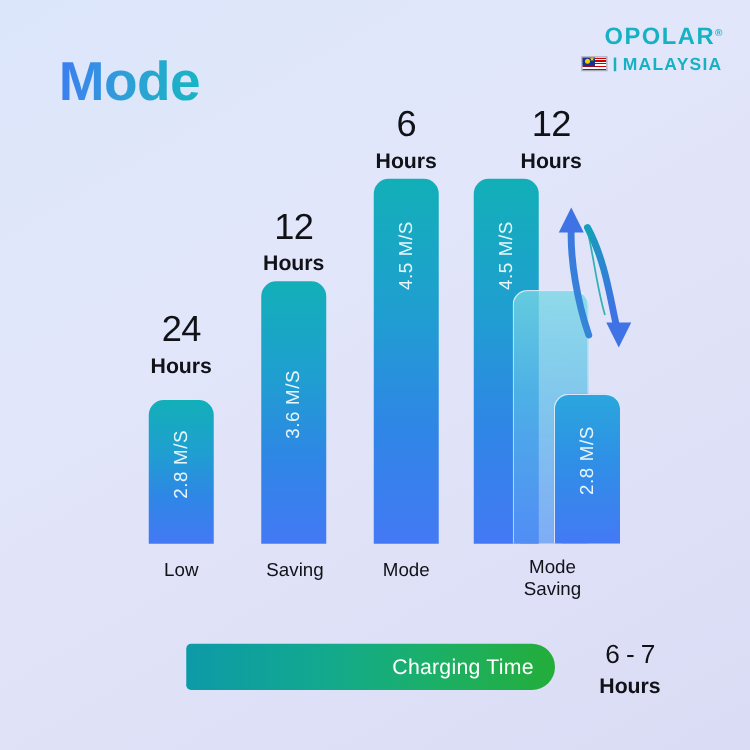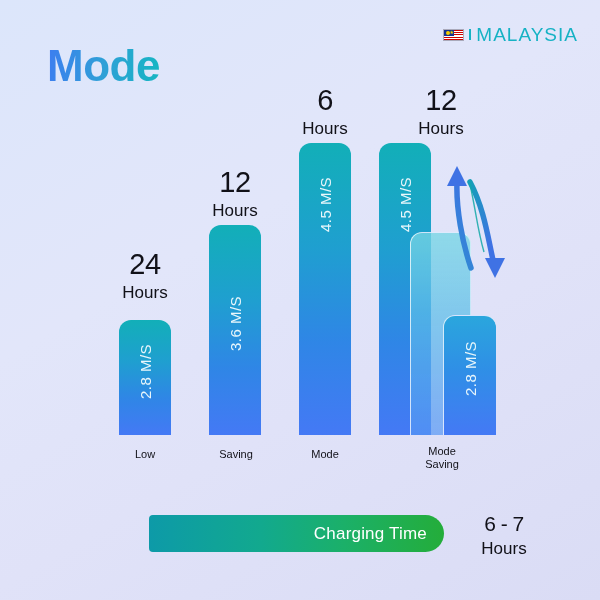--- a/index.html
+++ b/index.html
@@ -93,22 +93,22 @@
   }
   #flag-moon {
     position: absolute;
     left: 2px; top: 1.3px;
     width: 4px; height: 4px;
     border-radius: 50%;
     background: #f4d000;
     box-shadow: 1.3px 0 0 0 #16338f;
   }
   #logo-country {
-    font-size: 19px;
-    font-weight: normal;
+    font-size: 14px;
+    font-weight: bold;
     letter-spacing: 1px;
     color: #16b2c4;
   }
   #logo-divider {
     width: 2px;
     height: 11px;
     background: #16b2c4;
     margin: 0 1px;
   }
 
@@ -144,26 +144,26 @@
     color: #111118;
   }
   .hours-num {
     font-size: 29px;
     font-weight: 500;
     letter-spacing: -0.5px;
   }
   .hours-word {
     font-size: 17px;
     margin-top: 5px;
-    font-weight: 400;
+    font-weight: 700;
   }
   .cat-label {
     position: absolute;
     text-align: center;
-    font-size: 11px;
+    font-size: 15px;
     color: #111118;
     line-height: 1.2;
   }
 
   
   #bar-sm-mid {
     position: absolute;
     bottom: 0;
     border-radius: 12px 12px 0 0;
     background: linear-gradient(to bottom, rgba(120,214,228,0.78) 0%, rgba(92,190,232,0.72) 40%, rgba(86,150,244,0.70) 100%);
@@ -230,20 +230,23 @@
   #charging-hours .hours-word { font-size: 17px; margin-top: 6px; }
 </style>
 </head>
 <body>
 
 <div id="infographic">
 
   <div id="title">Mode</div>
 
   <div id="logo">
+    <div>
+      <span id="logo-word">OPOLAR</span><span id="logo-reg">®</span>
+    </div>
     <div id="logo-sub">
       <span id="flag">
         <span id="flag-canton"></span>
         <span id="flag-moon"></span>
         <span id="flag-star">★</span>
       </span>
       <span id="logo-divider"></span>
       <span id="logo-country">MALAYSIA</span>
     </div>
   </div>

